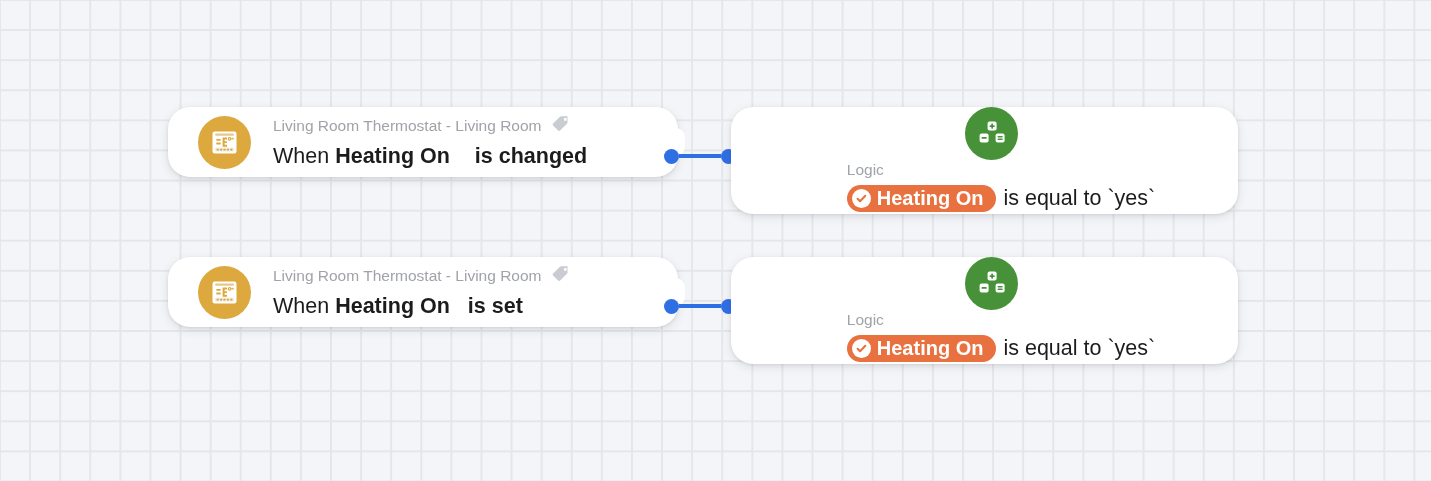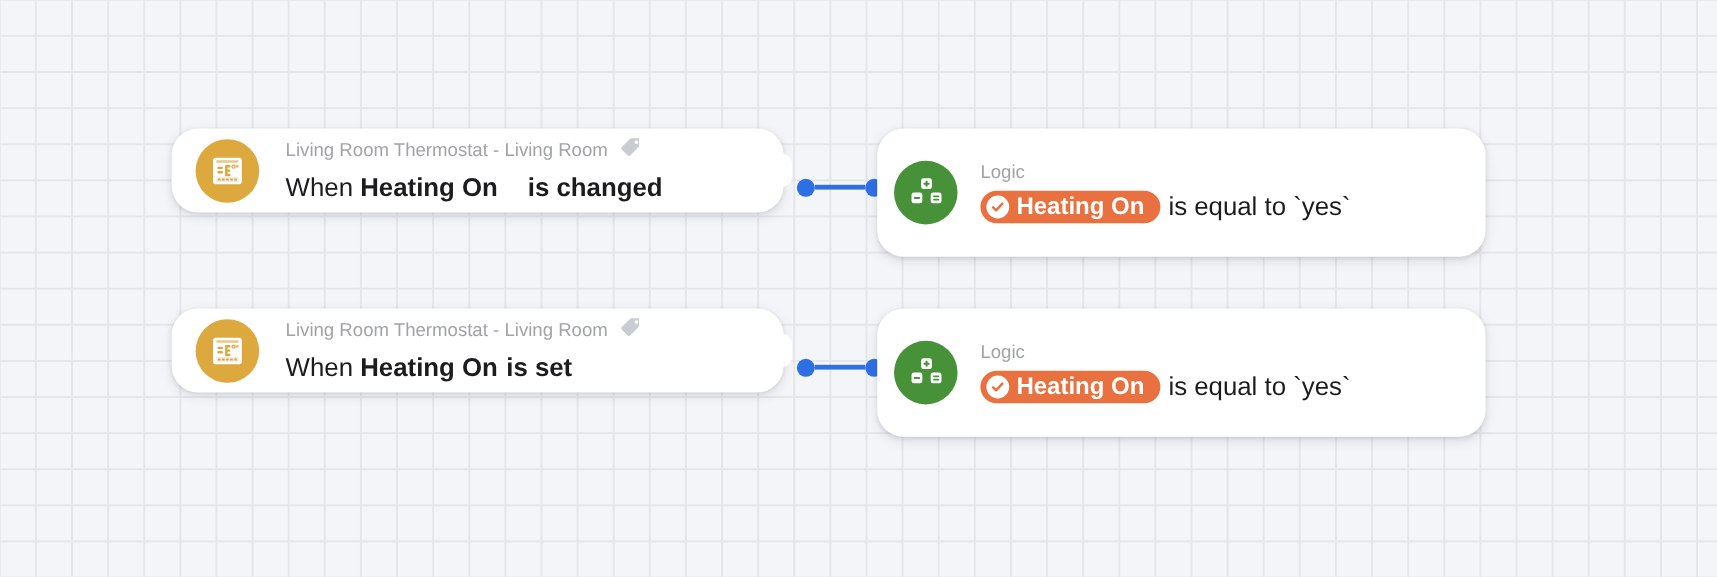--- a/index.html
+++ b/index.html
@@ -33,31 +33,32 @@
     position: absolute;
     background: #ffffff;
     border-radius: 22px;
     box-shadow: 0 3px 10px rgba(60, 64, 80, 0.13),
                 0 1px 3px rgba(60, 64, 80, 0.10);
     display: flex;
     align-items: center;
   }
 
   .node-trigger {
-    left: 143px;
+    left: 168px;
     width: 510px;
     height: 70px;
-    padding-left: 20px;
+    padding-left: 30px;
   }
 
   .node-logic {
     left: 731px;
     width: 507px;
     height: 107px;
     padding-left: 14px;
+    flex-direction: column;
   }
 
   .row1 { top: 107px; }
   .row2 { top: 257px; }
 
   
   .node-trigger::after {
     content: "";
     position: absolute;
     right: -7px;
@@ -285,21 +286,21 @@
       <span class="tag-icon">
         <svg width="19" height="19" viewBox="0 0 19 19" aria-hidden="true">
           <path d="M17.2 2.2H10.3c-0.5 0-1 0.2-1.35 0.55L2.1 9.6c-0.55 0.55-0.55 1.45 0 2.0l5.0 5.0c0.55 0.55 1.45 0.55 2.0 0l6.85 -6.85c0.35-0.35 0.55-0.85 0.55-1.35V2.2z" fill="#c9ccd1"></path>
           <rect x="13.0" y="4.1" width="2.6" height="2.6" rx="0.5" fill="#ffffff"></rect>
         </svg>
       </span>
     </div>
     <div class="node-title">
       <span class="w-regular">When</span>
       <span class="w-bold sp-before">Heating On</span>
-      <span class="w-bold sp-before" style="margin-left:7px">is set</span>
+      <span class="w-bold sp-before" style="margin-left:18px">is set</span>
     </div>
   </div>
 </div>
 
 <div class="connector conn2">
   <span class="conn-dot"></span>
   <span class="conn-line"></span>
   <span class="conn-dot"></span>
 </div>
 

